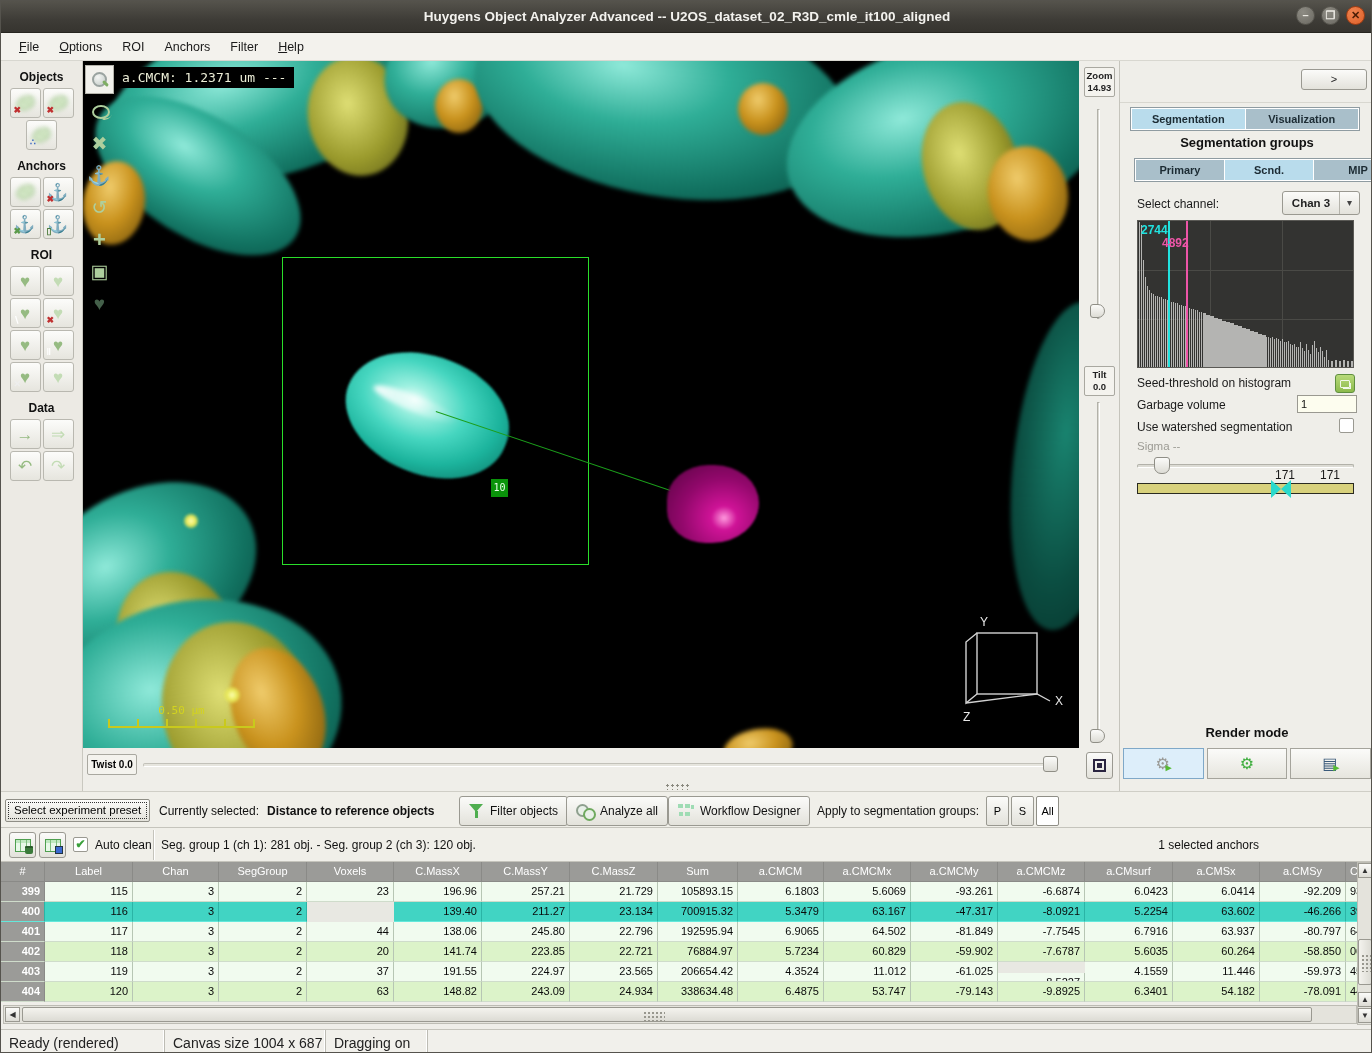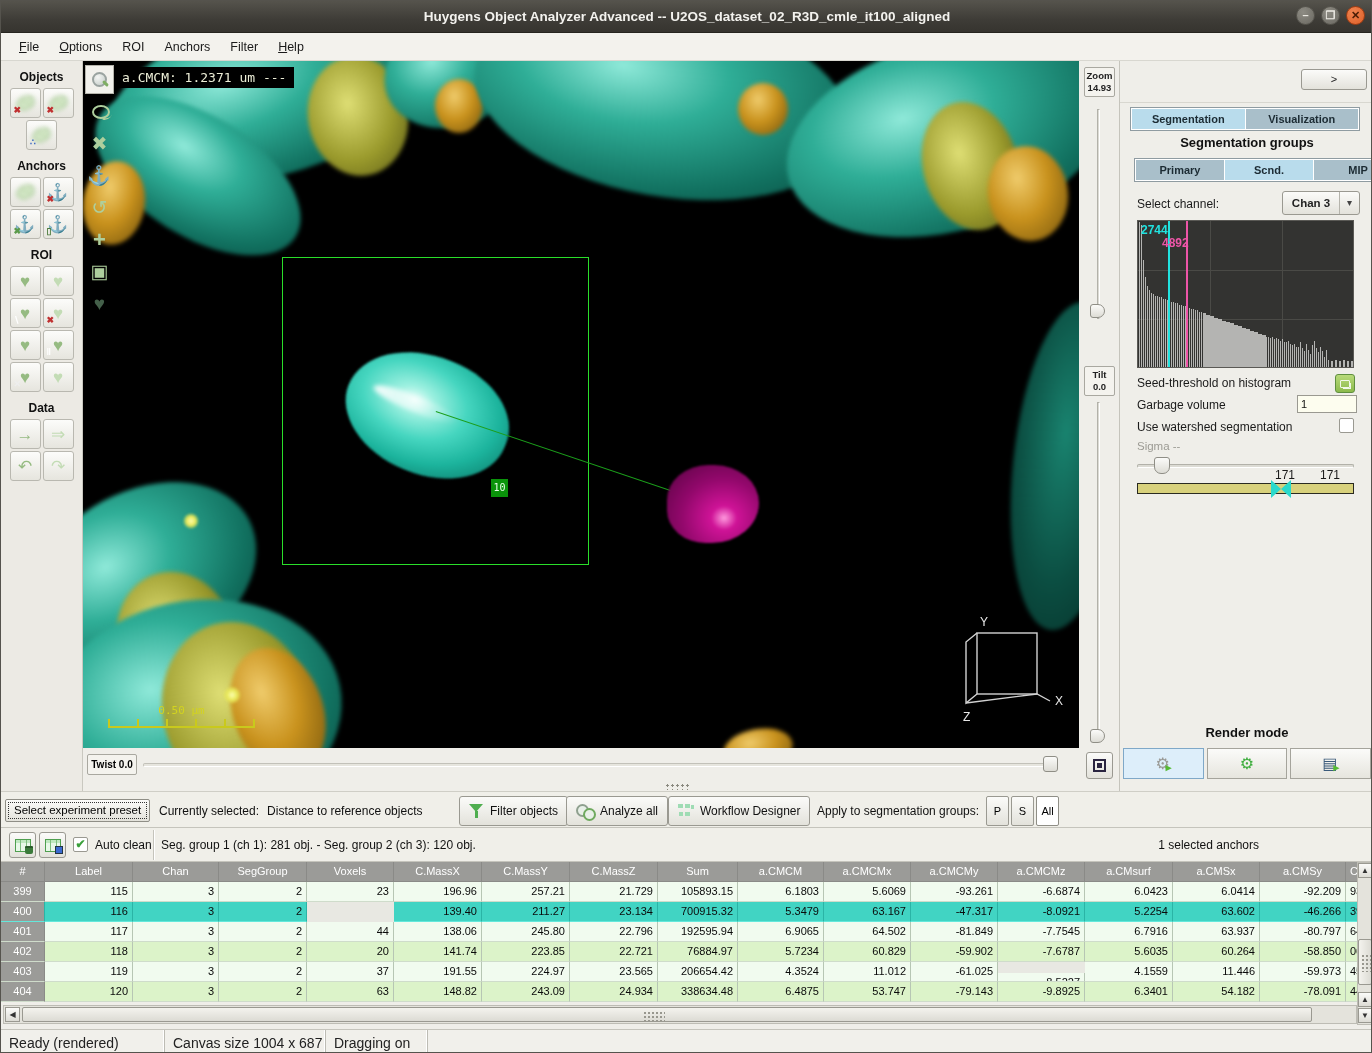--- a/index.html
+++ b/index.html
@@ -163,21 +163,21 @@
     border:1px solid #8f8e86; border-radius:3px; }
   .sash-grip { position:absolute; left:664px; top:782px; width:26px; height:7px;
     background:radial-gradient(circle, #8a897f 1px, transparent 1.3px); background-size:5px 5px; }
 
   
   .actionbar { position:absolute; left:0; top:790px; width:1372px; height:37px; background:#f0efe9;
     border-top:1px solid #cfcec6; border-bottom:1px solid #c5c4bc; }
   .preset-btn { position:absolute; left:4px; top:7px; height:23px; padding:0 8px; background:linear-gradient(#fbfbf9,#e3e2db);
     border:1px solid #8f8e86; border-radius:2px; font-size:11.5px; line-height:21px; outline:1px dotted #333; outline-offset:-4px; }
   .cursel { position:absolute; left:158px; top:12px; font-size:12px; color:#111; }
-  .cursel b { font-weight:normal; margin-left:8px; }
+  .cursel b { font-weight:bold; margin-left:8px; }
   .abtn { position:absolute; top:4px; height:30px; background:linear-gradient(#fbfbf9,#e3e2db); border:1px solid #9a9991;
     border-radius:3px; font-size:12px; display:flex; align-items:center; gap:6px; padding:0 9px; color:#111; }
   .funnel { width:15px; height:14px; position:relative; }
   .funnel::before { content:""; position:absolute; left:0; top:0; border-left:7px solid transparent; border-right:7px solid transparent;
     border-top:8px solid #4fae4f; }
   .funnel::after { content:""; position:absolute; left:6px; top:7px; width:3px; height:7px; background:#4fae4f; }
   .mag2 { position:relative; width:18px; height:15px; }
   .mag2::before, .mag2::after { content:""; position:absolute; width:9px; height:9px; border-radius:50%;
     border:2px solid #8fa08f; background:#e8f0e8; }
   .mag2::before { left:0; top:0; } .mag2::after { left:7px; top:4px; border-color:#6faa5f; }
@@ -208,22 +208,22 @@
   .autoclean-label { position:absolute; left:94px; top:10px; font-size:12px; color:#111; }
   .seg-info { position:absolute; left:160px; top:10px; font-size:12px; color:#111; }
   .sel-anchors { position:absolute; right:114px; top:10px; font-size:12px; color:#111; }
 
   
   .tablewrap { position:absolute; left:0; top:861px; width:1356px; height:140px; overflow:hidden; background:#e8e8e2; }
   .trow { display:flex; height:20px; }
   .tcell { flex:none; font-size:11px; line-height:19px; padding:0 4px; border-right:1px solid #b7c6b4;
     border-bottom:1px solid #cfdccb; overflow:hidden; white-space:nowrap; text-align:right; color:#0a0a0a; }
   .thead .tcell { background:#9b9b98; color:#fff; text-align:center; border-right:1px solid #8a8a87; border-bottom:1px solid #8a8a87; }
-  .numcell { background:#9b9b98 !important; color:#fff !important; text-align:center;
-    border-right:1px solid #8a8a87; }
+  .numcell { background:#9b9b98 !important; color:#fff !important; text-align:right;
+    border-right:1px solid #8a8a87;font-weight:bold; }
   .trow.white .tcell { background:#f1fbef; }
   .trow.green .tcell { background:#dcf3c9; }
   .trow.sel .tcell { background:#41d4c3; border-right-color:#2ab4a6; border-bottom-color:#63e8db; }
   .trow.sel .numcell { background:#9b9b98 !important; }
   .tcell.partial { text-align:left; border-right:none; }
 
   
   .vscroll { position:absolute; left:1356px; top:861px; width:16px; height:163px; background:#e4e3dc; border:1px solid #bdbcb4; }
   .scr-btn { position:absolute; left:0; width:14px; height:15px; background:linear-gradient(#fbfbf9,#ddd CDB); background:linear-gradient(#fbfbf9,#dddcd5);
     border:1px solid #9a9991; font-size:8px; text-align:center; line-height:14px; color:#333; }

